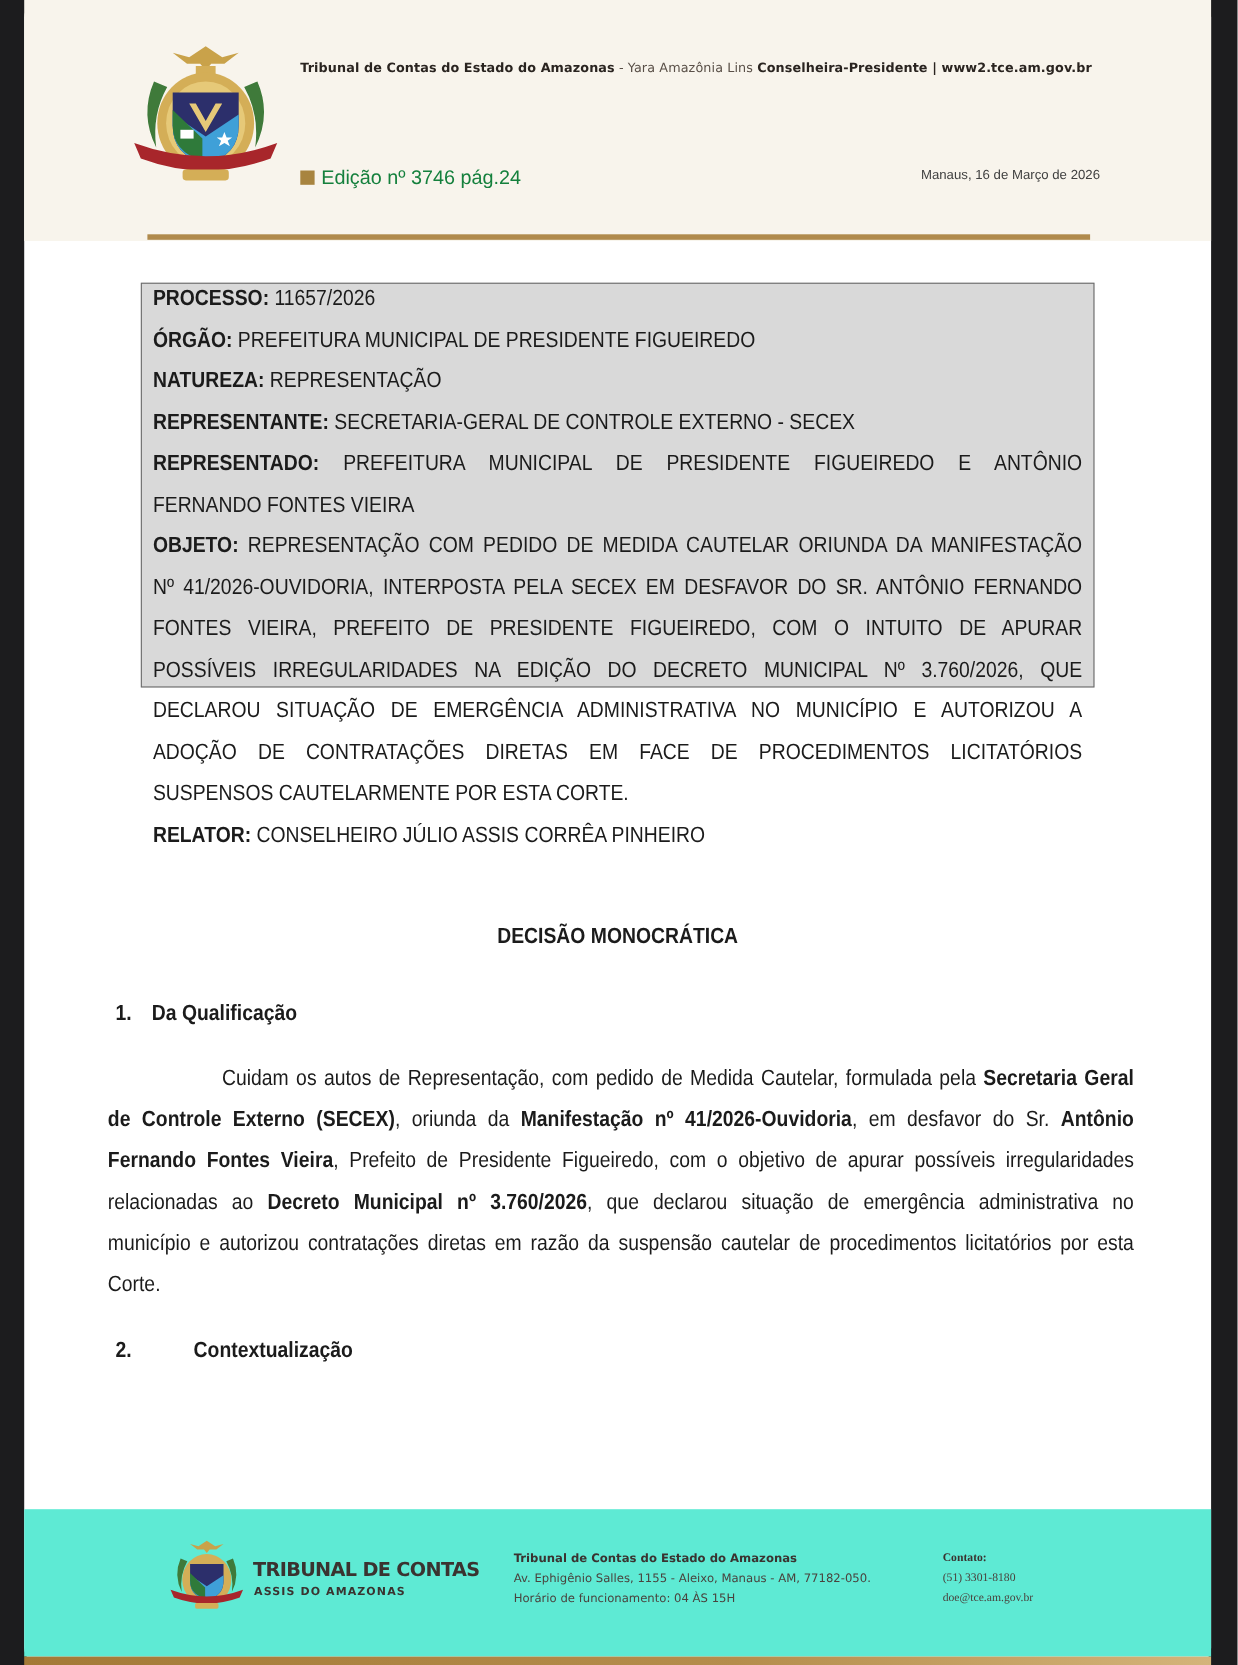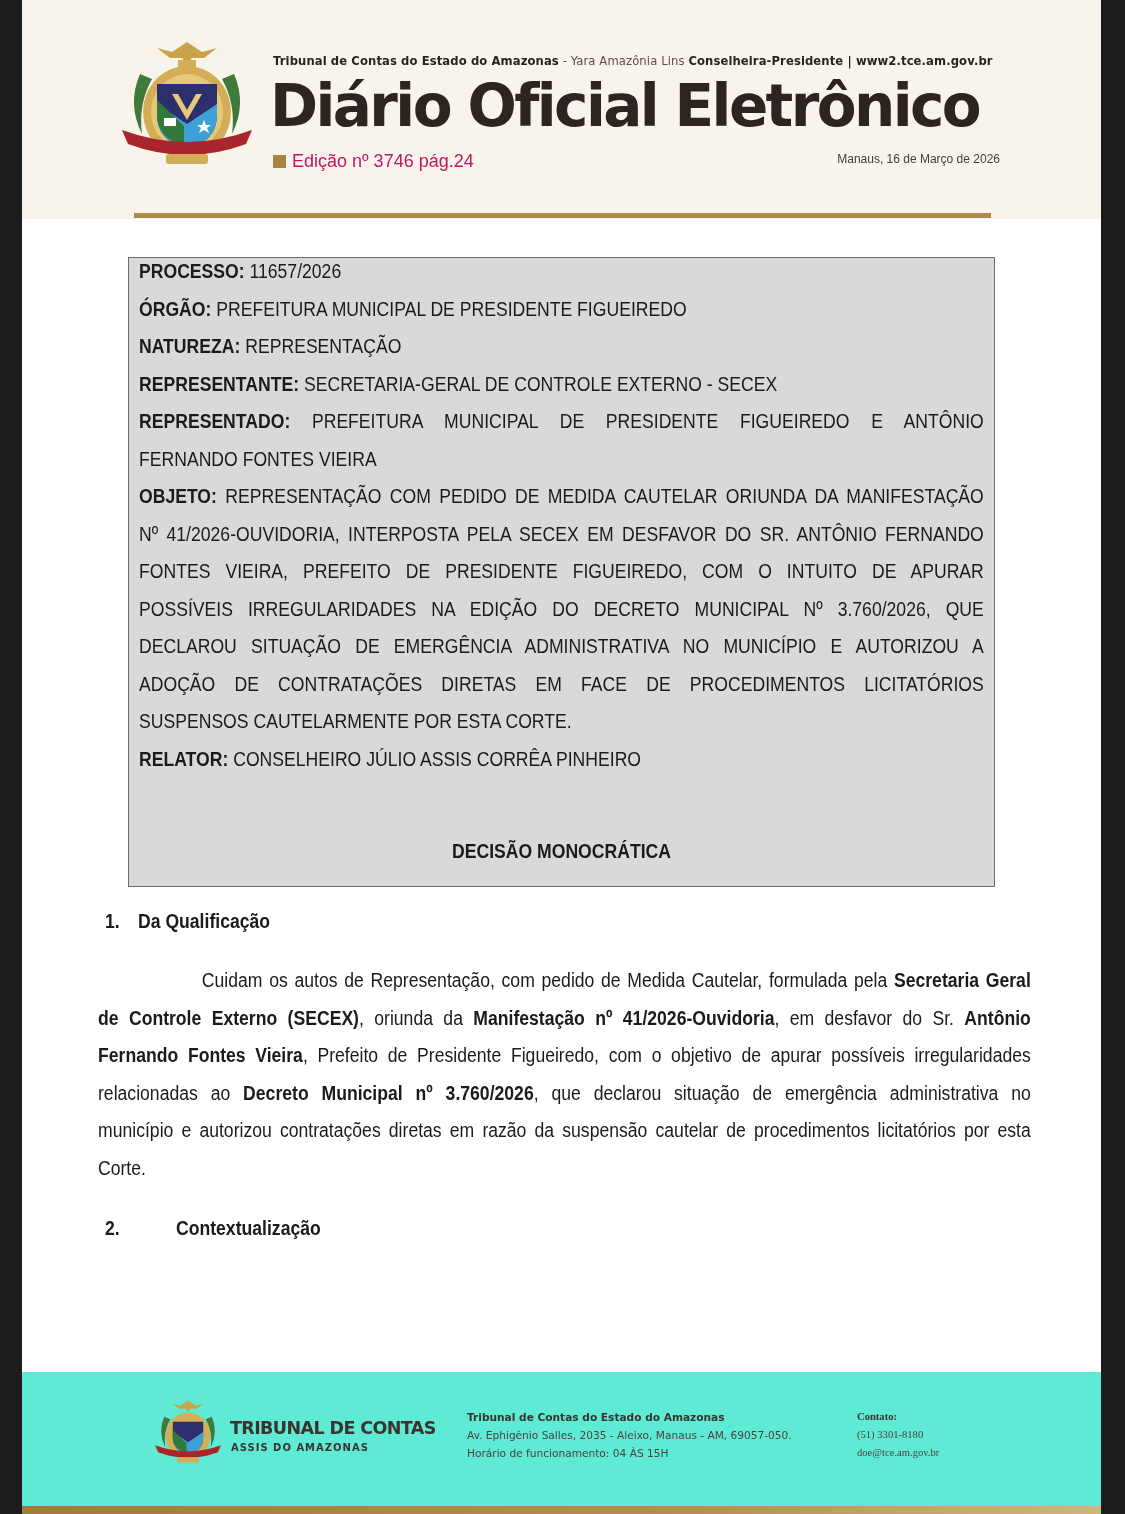--- a/index.html
+++ b/index.html
@@ -31,34 +31,34 @@
   }
   .topline b { font-weight: bold; }
   .topline .light { color: #5a5048; }
   .title {
     position: absolute; left: 248px; top: 72px;
     font-family: "DejaVu Sans", sans-serif; font-weight: bold;
     font-size: 58px; letter-spacing: -2.6px; color: #2b2421;
     white-space: nowrap;
   }
   .edition {
-    position: absolute; left: 251px; top: 151px; font-size: 18px; color: #be185d;
+    position: absolute; left: 251px; top: 151px; font-size: 18px; color: #15803d;
     display: flex; align-items: center; gap: 6px;
   }
   .edition .sq { width: 13px; height: 13px; background: #a8843f; display: inline-block; }
   .dateline {
     position: absolute; right: 101px; top: 152px; font-size: 12px; color: #404040;
   }
   .gold-rule {
     position: absolute; left: 112px; top: 213px; width: 857px; height: 5px;
     background: #b08a4c;
   }
   
   .infobox {
-    position: absolute; left: 106px; top: 257px; width: 867px; height: 630px;
+    position: absolute; left: 106px; top: 257px; width: 867px; height: 368px;
     background: #d9d9d9; border: 1px solid #6b6b6b;
     box-sizing: border-box;
     padding: 0 10px 0 10px;
   }
   .infobox .line {
     font-size: 20px; color: #1b1b1b; line-height: 37.5px;
     transform: scaleX(0.88); transform-origin: left center;
     width: 960px; white-space: nowrap;
   }
   .infobox .j { text-align: justify; text-align-last: justify; }
@@ -136,21 +136,20 @@
       <polygon points="92,86 94,91 99,91 95,94 97,99 92,96 87,99 89,94 85,91 90,91" fill="#ffffff"></polygon>
 
       <path d="M10 96 Q75 120 140 96 L134 110 Q75 132 16 110 Z" fill="#a8262b"></path>
       <rect x="54" y="120" width="42" height="10" rx="3" fill="#d4ae57"></rect>
     </svg>
 
     <div class="topline">
       <b>Tribunal de Contas do Estado do Amazonas</b><span class="light"> - </span><span class="light">Yara Amazônia Lins</span> <b>Conselheira-Presidente</b><b> | </b><b>www2.tce.am.gov.br</b>
     </div>
 
-    <div class="title">Diário Oficial Eletrônico</div>
 
     <div class="edition">
       <span class="sq"></span>
       <span>Edição nº 3746 pág.24</span>
     </div>
     <div class="dateline">Manaus, 16 de Março de 2026</div>
   </div>
   <div class="gold-rule"></div>
 
   <div class="infobox">
@@ -196,21 +195,21 @@
       <path d="M45 50 L105 50 L105 80 Q105 108 75 114 Q45 108 45 80 Z" fill="#2c2f6b"></path>
       <path d="M45 70 L75 90 L105 70 L105 80 Q105 108 75 114 Q45 108 45 80 Z" fill="#3fa0d8"></path>
       <path d="M45 66 L72 92 L72 112 Q45 104 45 80 Z" fill="#2f7a3a"></path>
       <path d="M10 96 Q75 120 140 96 L134 110 Q75 132 16 110 Z" fill="#a8262b"></path>
       <rect x="54" y="120" width="42" height="10" rx="3" fill="#d4ae57"></rect>
     </svg>
     <div class="fbrand1">TRIBUNAL DE CONTAS</div>
     <div class="fbrand2">ASSIS DO AMAZONAS</div>
     <div class="faddr">
       <b>Tribunal de Contas do Estado do Amazonas</b><br>
-      <span>Av. Ephigênio Salles, 2035 - Aleixo, Manaus - AM, 69057-050.</span><br>
+      <span>Av. Ephigênio Salles, 1155 - Aleixo, Manaus - AM, 77182-050.</span><br>
       <span>Horário de funcionamento: 04 ÀS 15H</span>
     </div>
     <div class="fcontact">
       <b>Contato:</b><br>
       <span>(51) 3301-8180</span><br>
       <span>doe@tce.am.gov.br</span>
     </div>
   </div>
   <div class="footer-bar"></div>
 </div>

